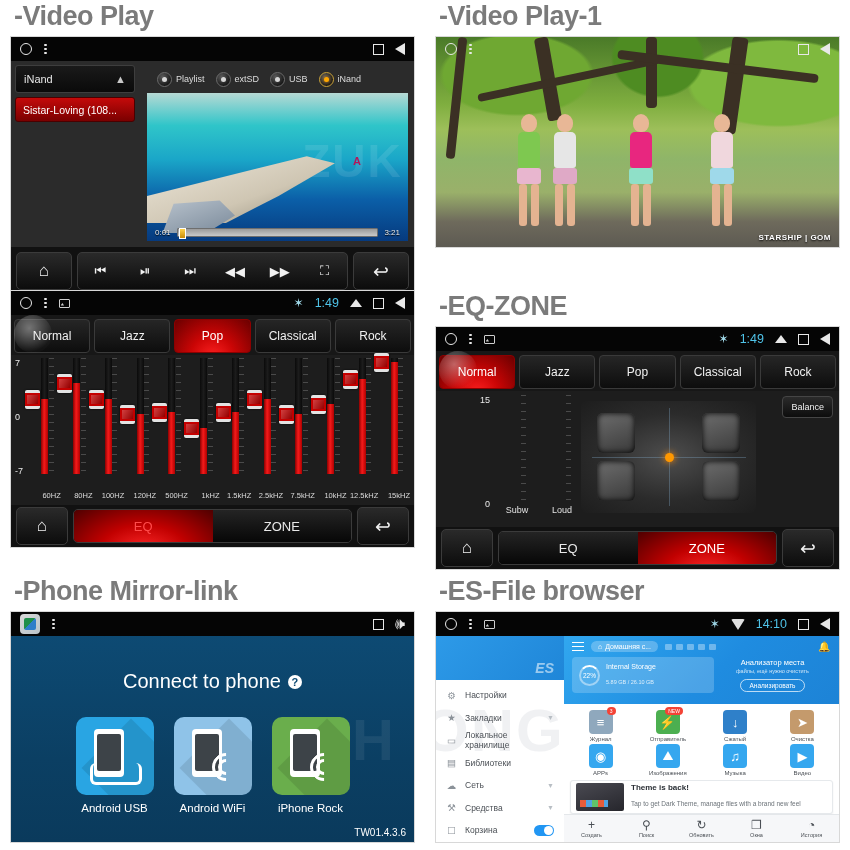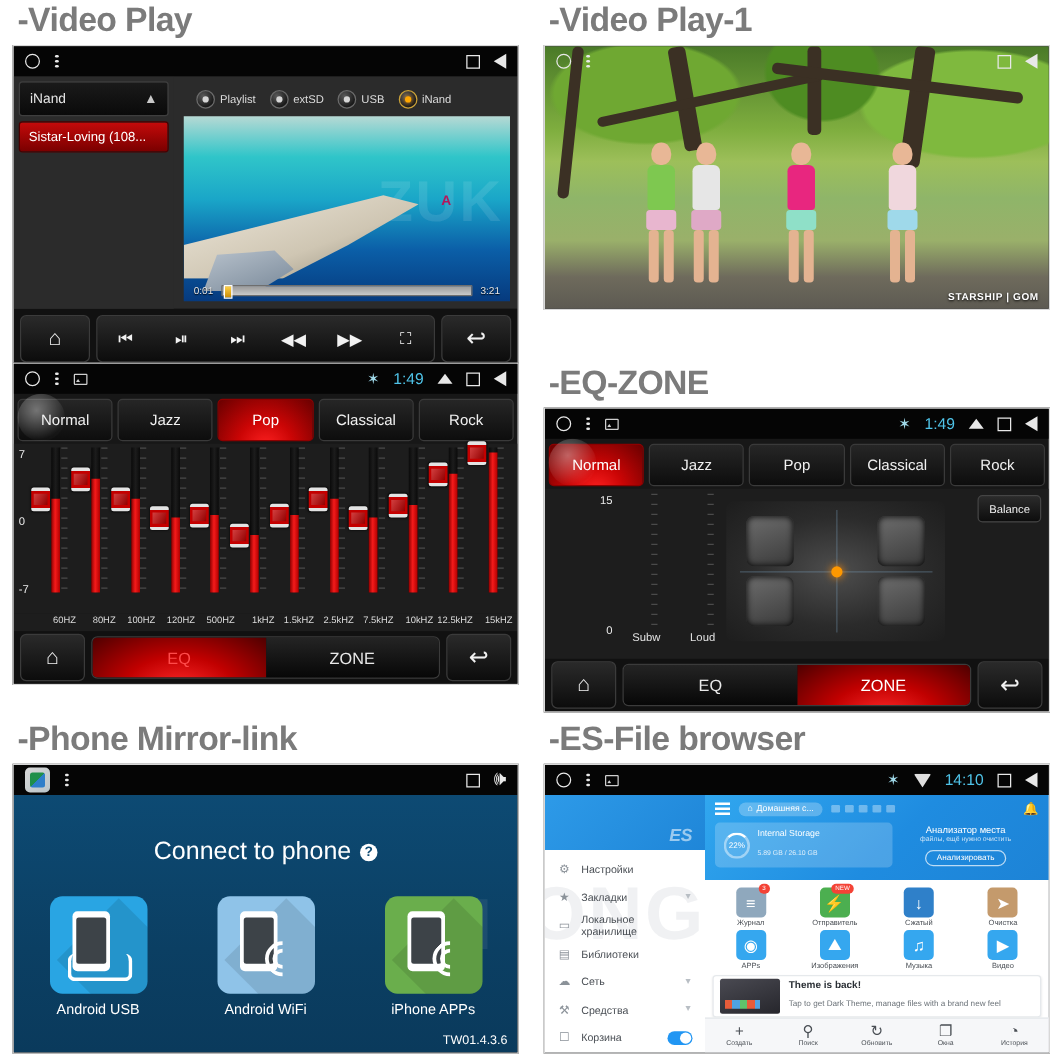--- a/index.html
+++ b/index.html
@@ -212,21 +212,21 @@
   .zn-label div { color:#e2e2e2; font-size: 9px; }
 
   
   .pm-body { height: 206px; background: linear-gradient(180deg,#0d4a73,#0b3f63 60%,#0a3a5c);
              position: relative; display: flex; flex-direction: column; align-items: center; }
   .pm-wm { position:absolute; right: 4%; top: 34%; font-size: 58px; font-weight: bold;
            color: rgba(255,255,255,0.07); letter-spacing: 4px; }
   .pm-title { color: #fff; font-size: 20px; margin-top: 34px; display: flex; align-items: center; gap: 7px;}
   .pm-q { width: 14px; height: 14px; border-radius: 50%; background: #fff; color: #0d4a73;
           font-size: 11px; font-weight: bold; display: flex; align-items: center; justify-content: center; }
-  .pm-apps { display: flex; gap: 56px; margin-top: 24px; }
+  .pm-apps { display: flex; gap: 20px; margin-top: 24px; }
   .pm-app { display: flex; flex-direction: column; align-items: center; gap: 7px; }
   .pm-tile { width: 78px; height: 78px; border-radius: 10px; position: relative; overflow: hidden; }
   .pm-tile.t1 { background: #29a5e3; }
   .pm-tile.t2 { background: #8fc3e8; }
   .pm-tile.t3 { background: #6aae4c; }
   .pm-phone { position:absolute; left: 18px; top: 12px; width: 30px; height: 48px;
               background: #fff; border-radius: 4px; }
   .pm-phone::after { content:""; position:absolute; left:3px; top:5px; right:3px; bottom:6px;
               background:#3d4348; border-radius:2px; }
   .pm-shadow { position:absolute; left: 20px; top: 16px; width: 70px; height: 70px;
@@ -957,21 +957,21 @@
           </div>
           <div class="pm-app">
             <div class="pm-tile t3">
               <div class="pm-shadow"></div>
                 <div class="pm-phone"></div>
               <div class="pm-wifi">
                   <i style="left:2px;top:2px;width:28px;height:28px;"></i>
                   <i style="left:8px;top:8px;width:16px;height:16px;"></i>
                 </div>
             </div>
-            <div class="pm-label">iPhone APPs</div>
+            <div class="pm-label">iPhone Rock</div>
           </div>
         </div>
         <div class="pm-ver">TW01.4.3.6</div>
       </div>
     </div>
   </div>
 
   <div class="cell">
     <div class="caption">-ES-File browser</div>
     <div class="screen">

